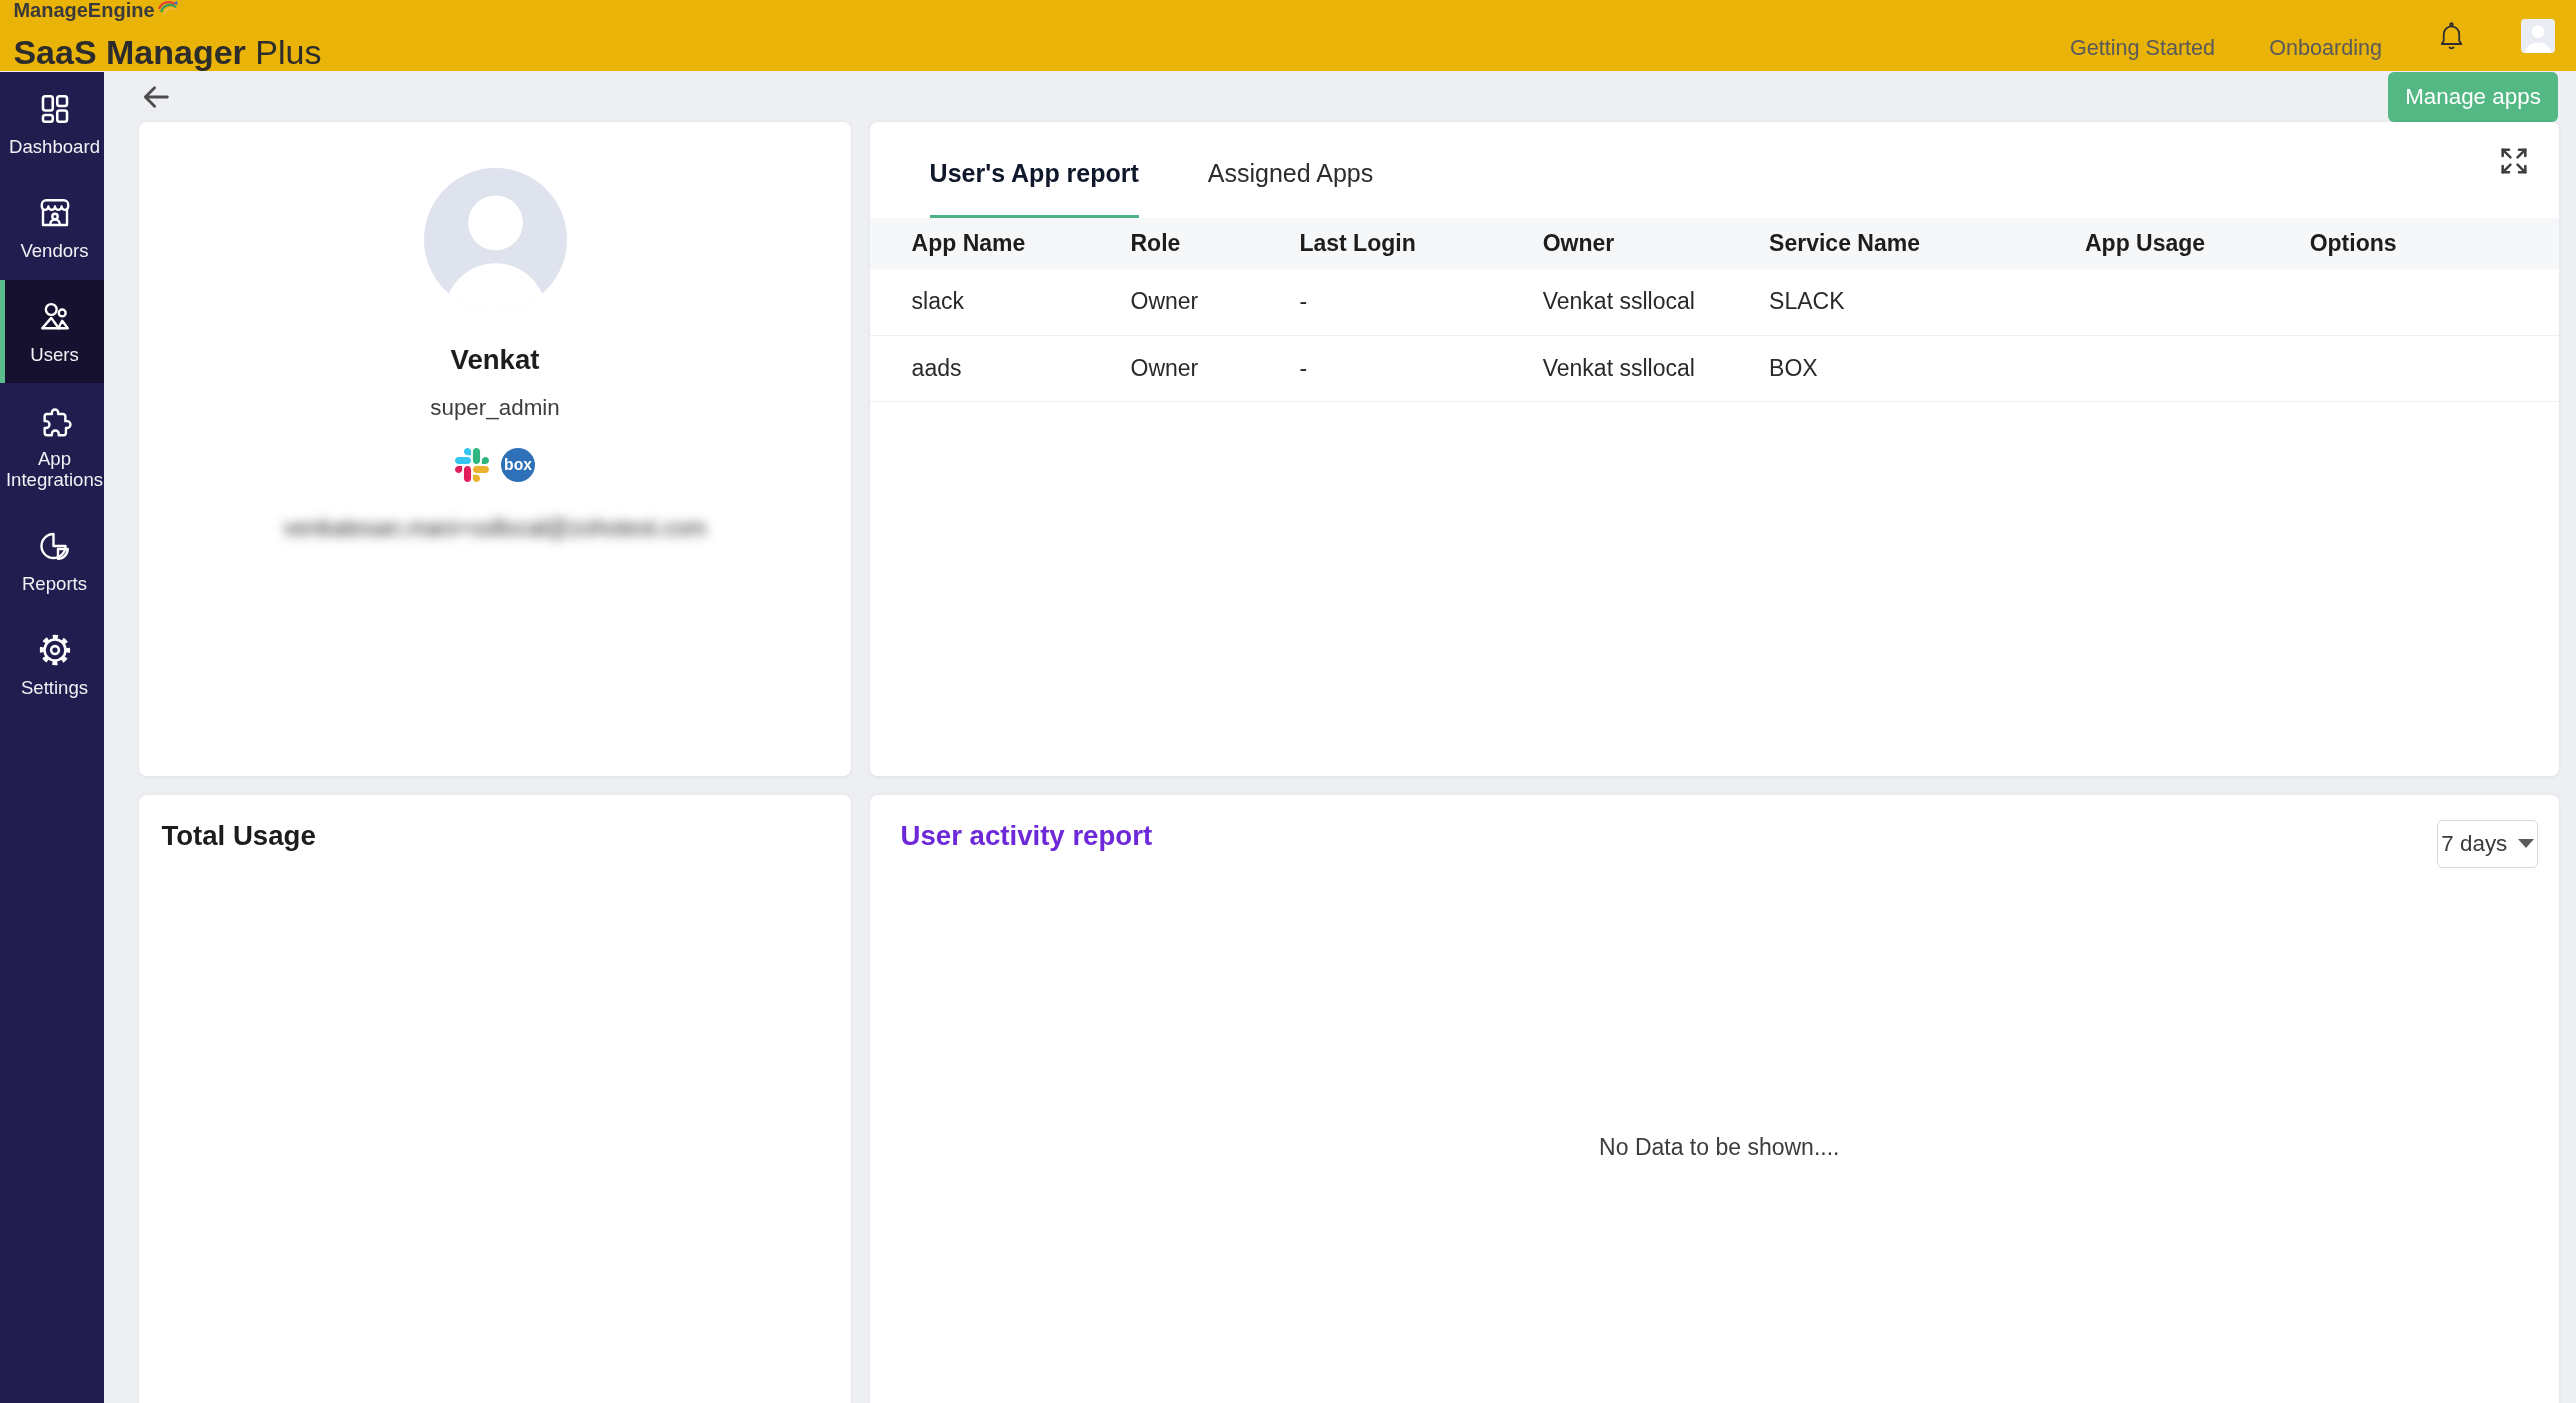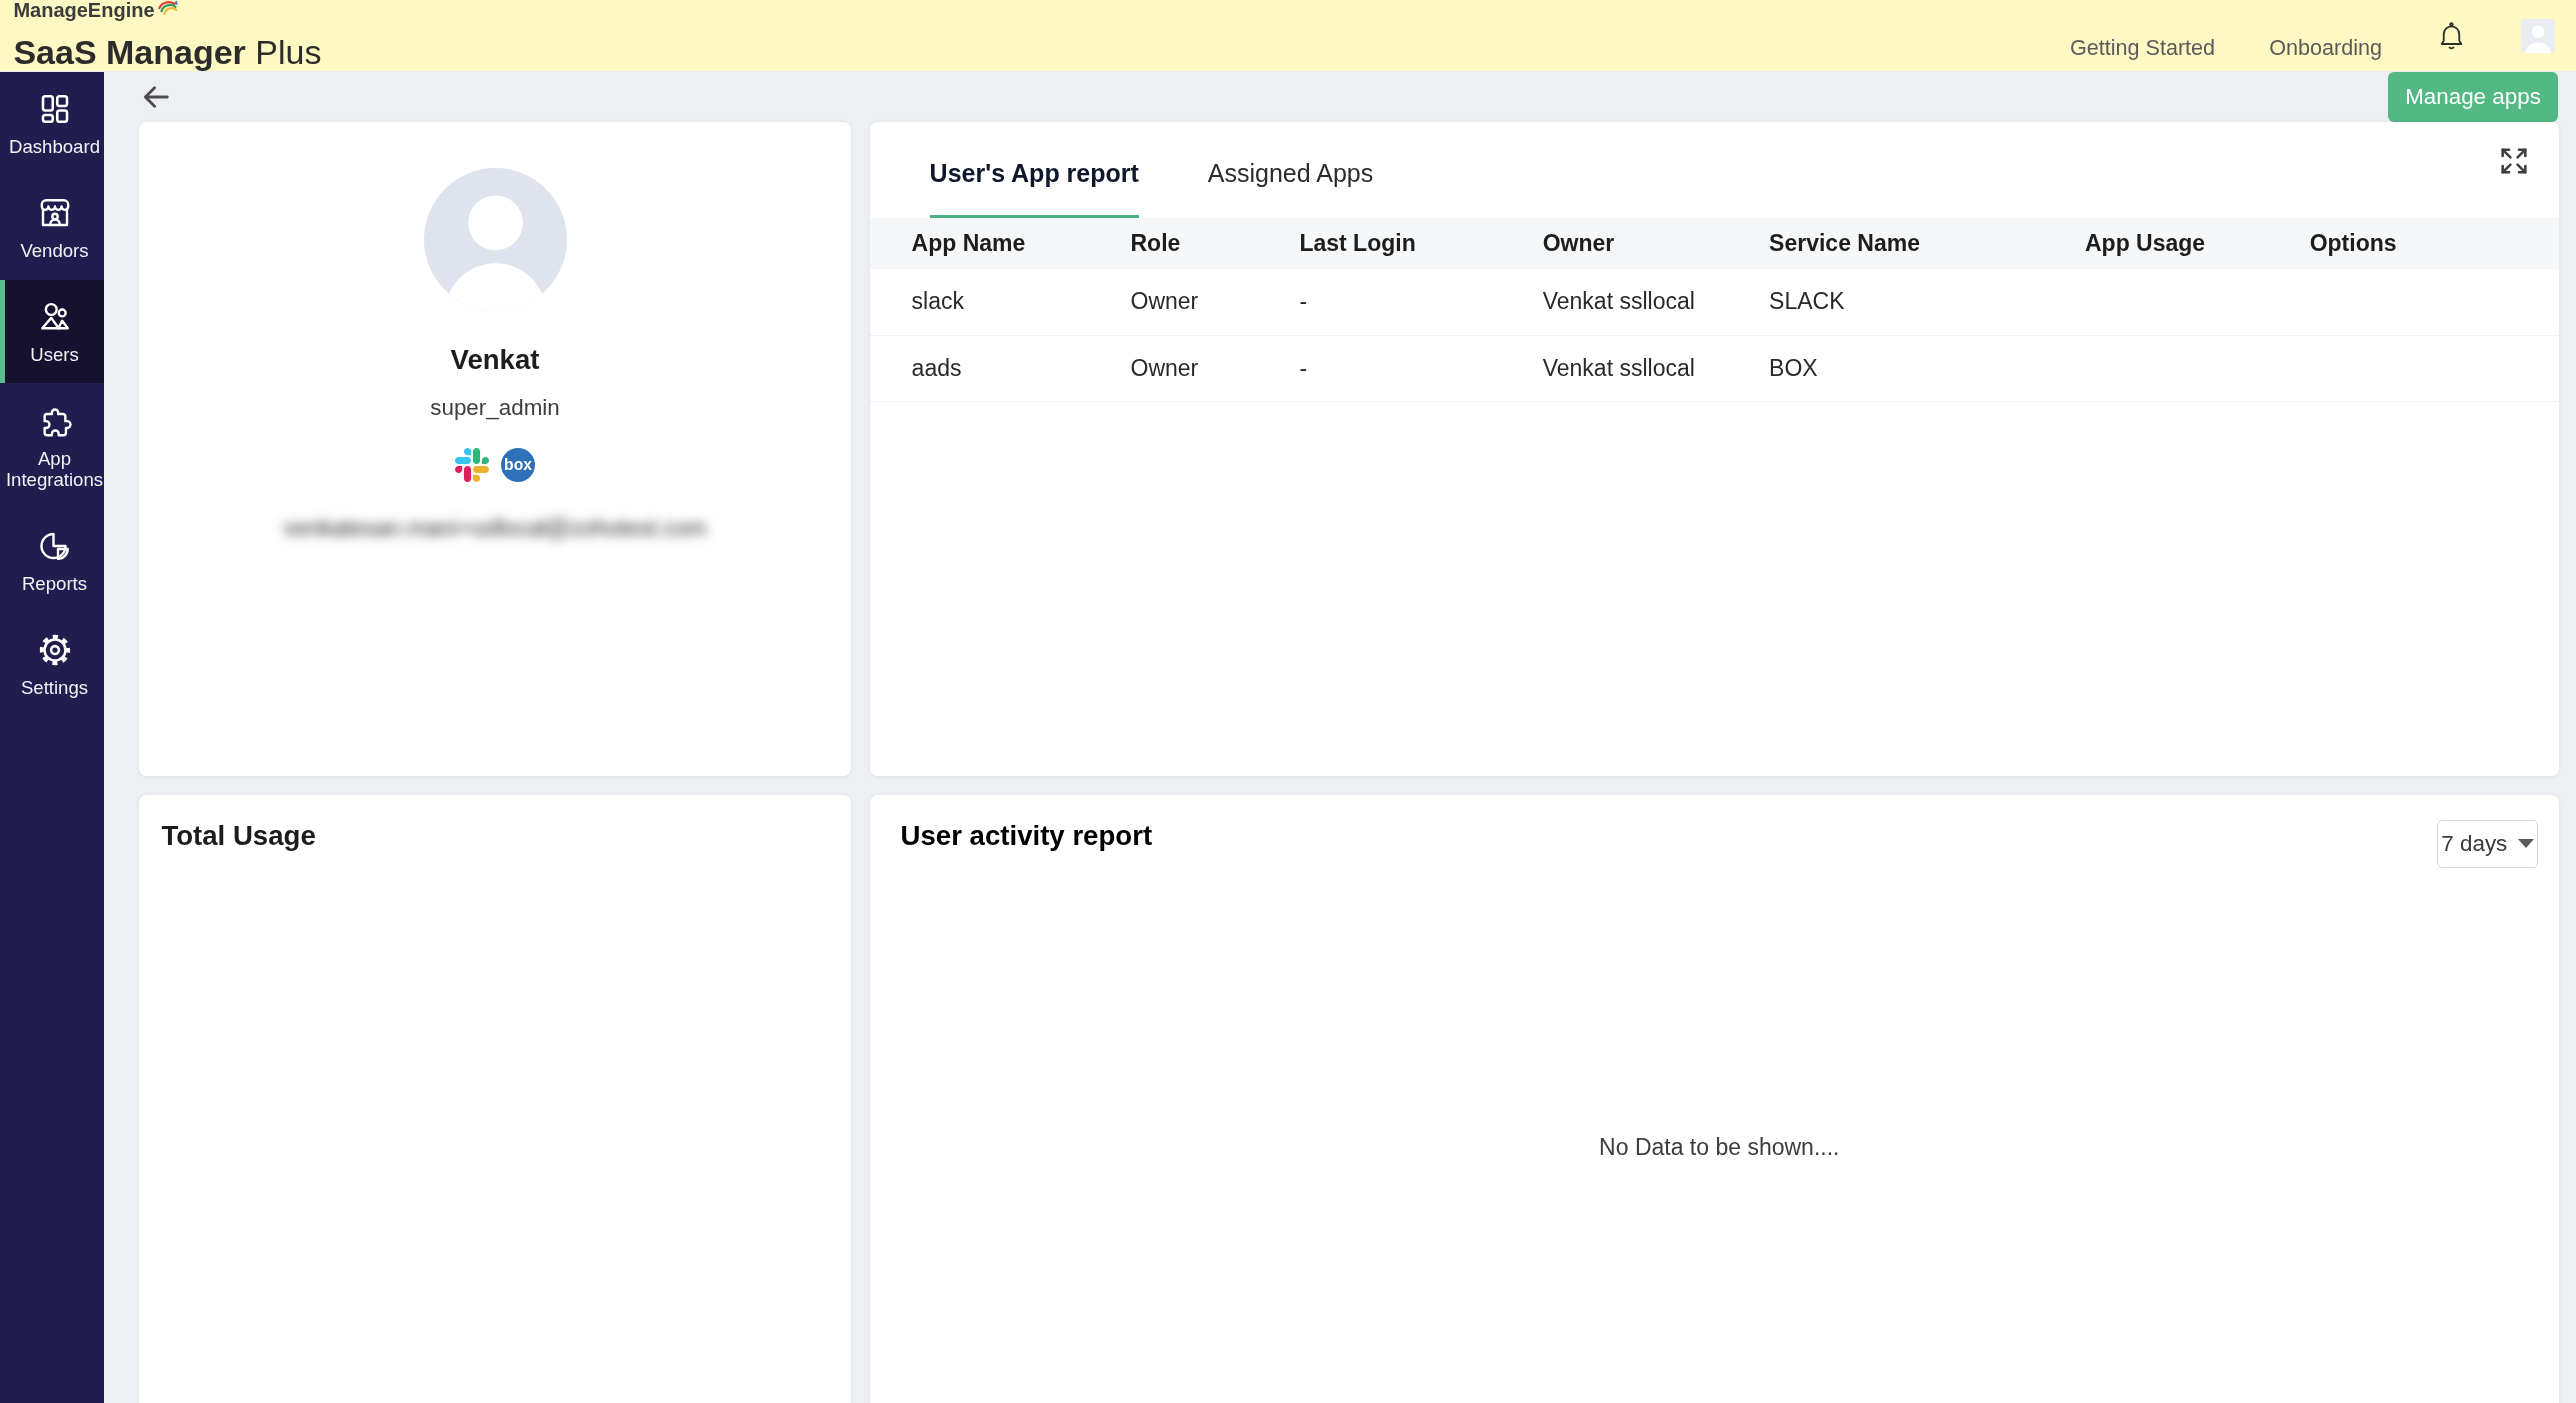--- a/index.html
+++ b/index.html
@@ -1,20 +1,20 @@
 <!DOCTYPE html>
 <html style="font-size:12px"><head>
 <meta charset="utf-8">
 <style>
   * { margin:0; padding:0; box-sizing:border-box; }
   html,body { width:2576px; height:1404px; overflow:hidden;
     font-family:"Liberation Sans", sans-serif; background:#edeff3; color:#222; }
 
   
-  .header { height:72px; background:#fef9c3; display:flex; align-items:center;
+  .header { height:72px; background:#eab308; display:flex; align-items:center;
     justify-content:space-between; padding:0 21px 0 13.4px; border-bottom:0.7px solid #ececec; }
   .brand { line-height:1.05; }
   .brand-top { font-size:20px; font-weight:700; color:#3b3b3b; display:flex; align-items:flex-start; }
   .brand-swoosh { margin-left:1.5px; margin-top:-3px; }
   .brand-bottom { font-size:34px; color:#2c2c2c; margin-top:14px; }
   .brand-bold { font-weight:700; }
   .brand-light { font-weight:400; }
   .hnav { display:flex; align-items:center; gap:54px; }
   .hlink { font-size:21.6px; color:#5a5a5a; cursor:pointer;margin-top:24px; }
   .bell { width:31px; height:31px; color:#2e2e2e; }
@@ -77,21 +77,21 @@
   .pie { position:relative; margin-top:42px; width:265px; height:265px; border-radius:50%; }
   .pie .sep { position:absolute; left:50%; top:0; width:3px; height:133px; margin-left:-1.5px;
     background:#fff; transform-origin:bottom center; }
   .legend { margin-left:63px; margin-top:94px; display:flex; flex-direction:column; gap:39px; }
   .legend-item { display:flex; align-items:center; gap:16.4px; }
   .legend-swatch { width:17px; height:17px; border-radius:2.2px; }
   .legend-label { font-size:20px; color:#6e6e78; }
 
   
   .activity-card { grid-column:2; position:relative; padding:25px 21px 0 31px; }
-  .activity-title { font-size:27.6px; font-weight:700; color:#000000; }
+  .activity-title { font-size:27.6px; font-weight:700; color:#6d28d9; }
   .range-select { position:absolute; top:24.6px; right:21px; width:101px; height:48px;
     border:1.5px solid #d8d8d8; border-radius:5.2px; background:#fff; display:flex;
     align-items:center; justify-content:center; gap:10.4px; cursor:pointer; }
   .range-label { font-size:22.4px; color:#3a3a3a; }
   .caret-down { width:0; height:0; border-left:8.2px solid transparent;
     border-right:8.2px solid transparent; border-top:9.7px solid #5b5b5b; }
   .no-data { margin-top:282px; text-align:center; font-size:23px; color:#3c3c3c; }
 </style>
 </head>
 <body>

